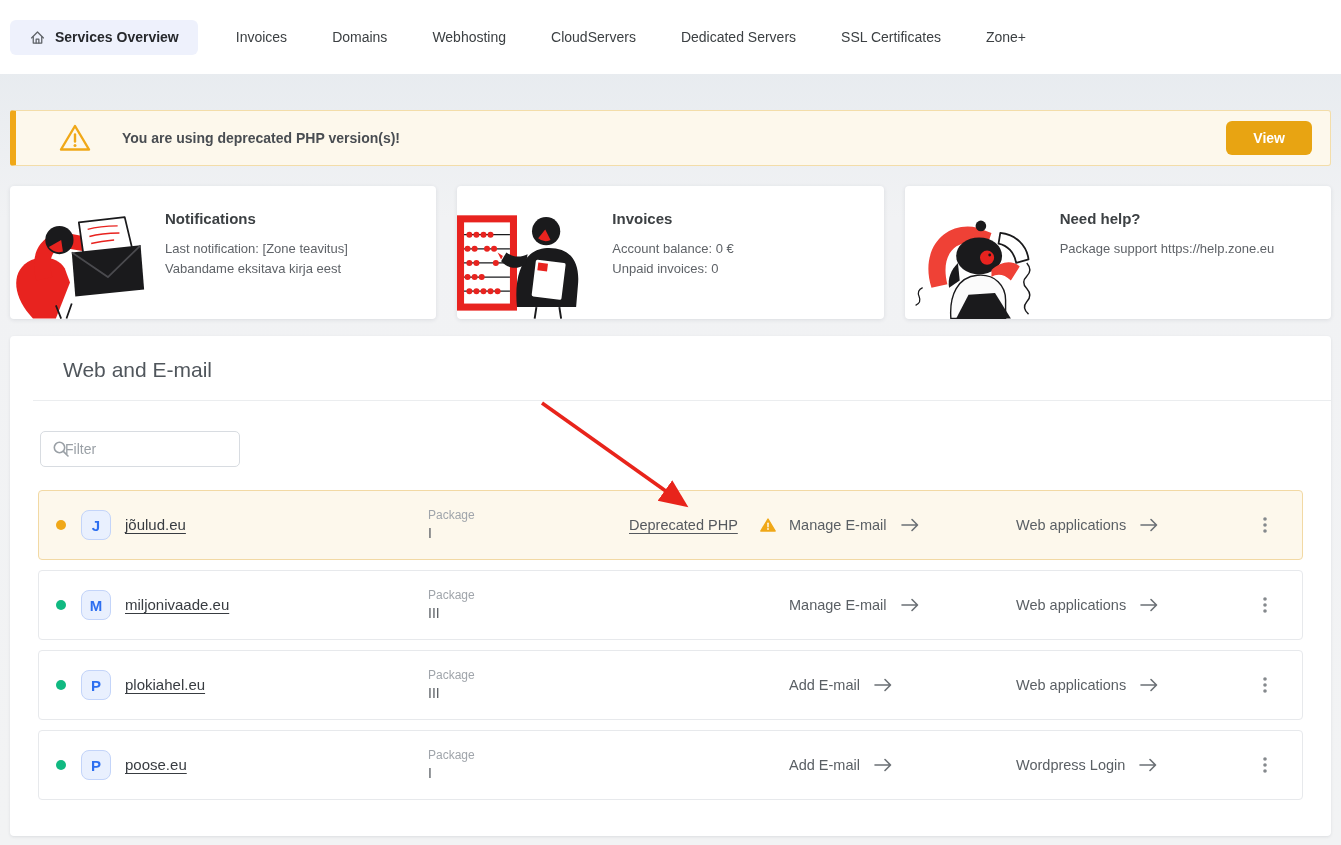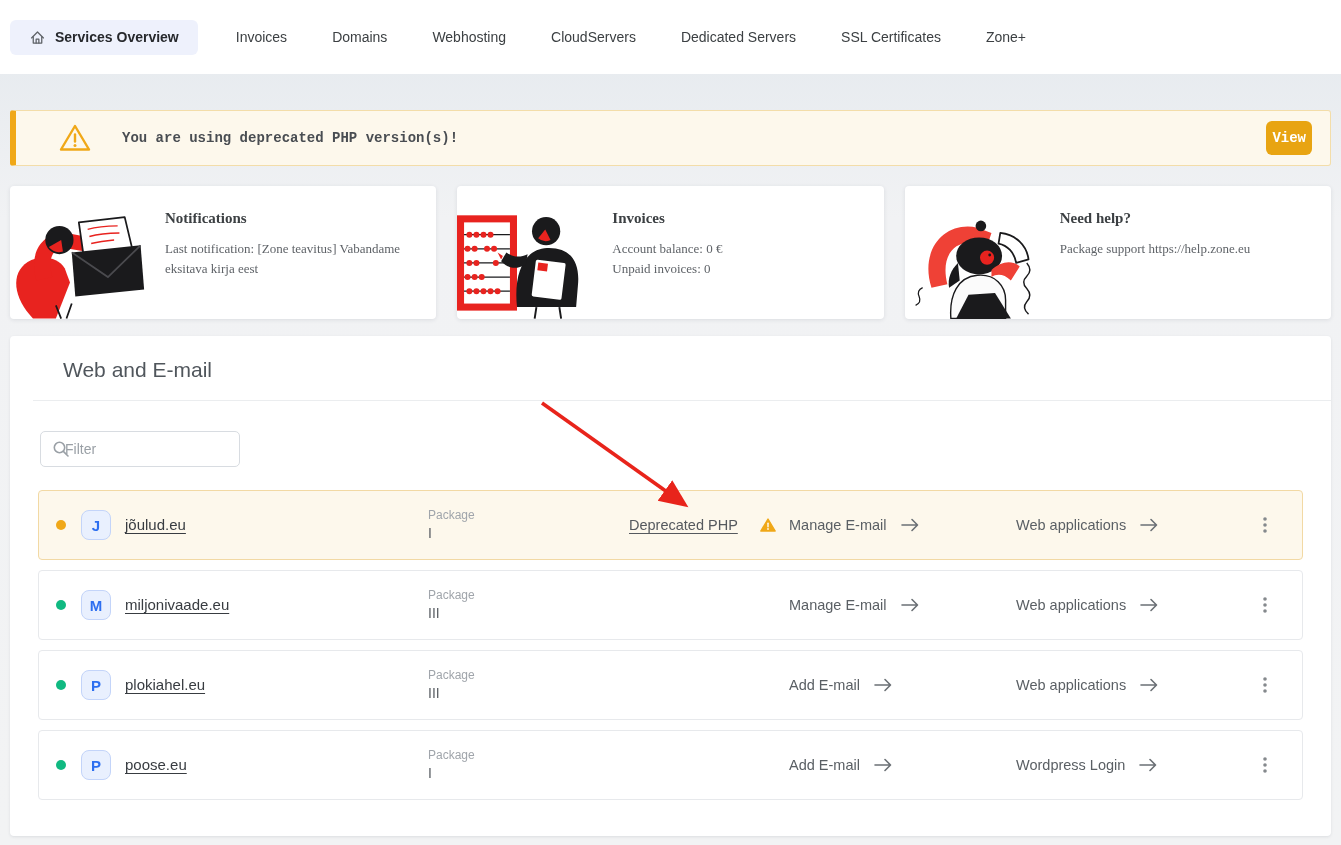--- a/index.html
+++ b/index.html
@@ -29,39 +29,38 @@
     position:absolute; top:58px; left:0; right:0; bottom:0;
     background:linear-gradient(180deg,#e7ebef 0%, #f1f2f4 160px, #f2f3f4 100%);
   }
 
   
   .banner {
     margin:52px 10px 0 10px; height:56px;
     background:#fdf8ec;
     border:1px solid #f3dda9; border-left:6px solid #f0a818;
     border-radius:3px;
-    display:flex; align-items:center;font-family:Liberation Mono, monospace;
+    display:flex; align-items:center;
   }
   .banner .warn-outline { margin-left:42px; flex:0 0 auto; }
   .banner-text { margin-left:30px; font-size:14px; font-weight:700; color:#494d52; }
   .banner-btn {
     margin-left:auto; margin-right:18px;
     background:#e8a412; color:#ffffff; border:none; border-radius:6px;
-    font-size:14px; font-weight:700; padding:9px 6px; cursor:pointer;
+    font-size:14px; font-weight:700; padding:9px 27px; cursor:pointer;
     font-family:inherit;
   }
 
   
   .cards { display:flex; gap:21px; margin:20px 10px 0 10px; }
   .card {
     flex:1 1 0; height:133px; background:#ffffff; border-radius:4px;
     box-shadow:0 1px 4px rgba(30,40,60,.10);
     position:relative; overflow:hidden;
     padding:24px 20px 0 155px;
-    font-family:Liberation Serif, serif;
   }
   .card-illu { position:absolute; left:0; top:8px; width:150px; height:130px; }
   .card-title { font-size:15px; font-weight:700; color:#3c4043; margin-bottom:12px; }
   .card-body  { font-size:13px; color:#5f6368; line-height:1.5; max-width:278px; }
 
   
   .panel {
     margin:17px 10px 10px 10px; height:500px;
     background:#ffffff; border-radius:4px;
     box-shadow:0 1px 3px rgba(30,40,60,.10);

